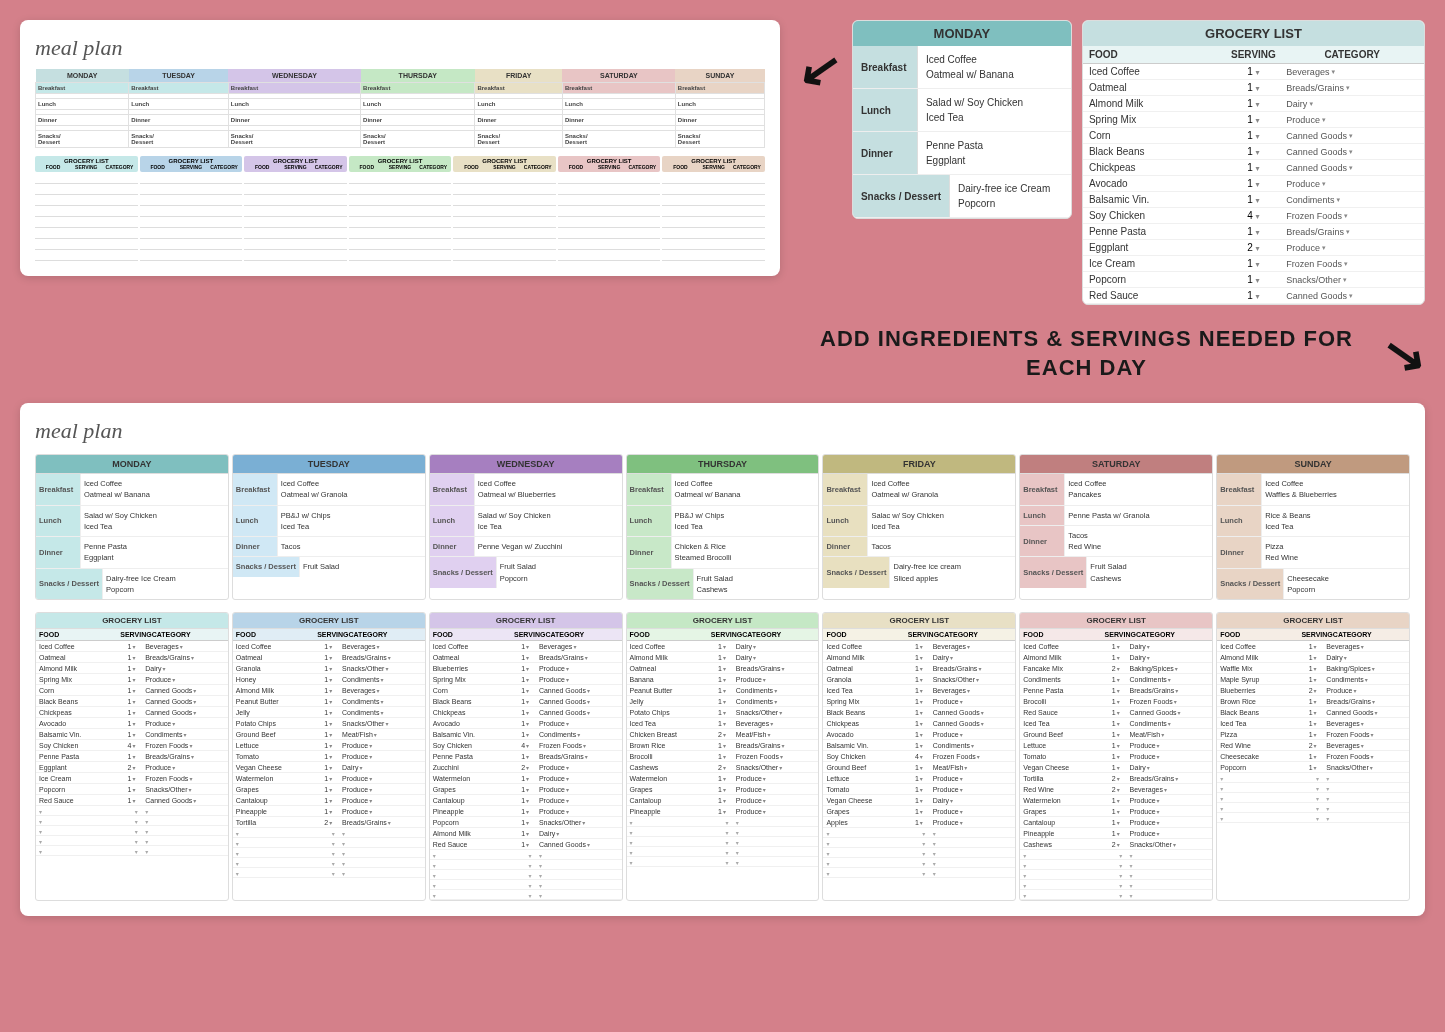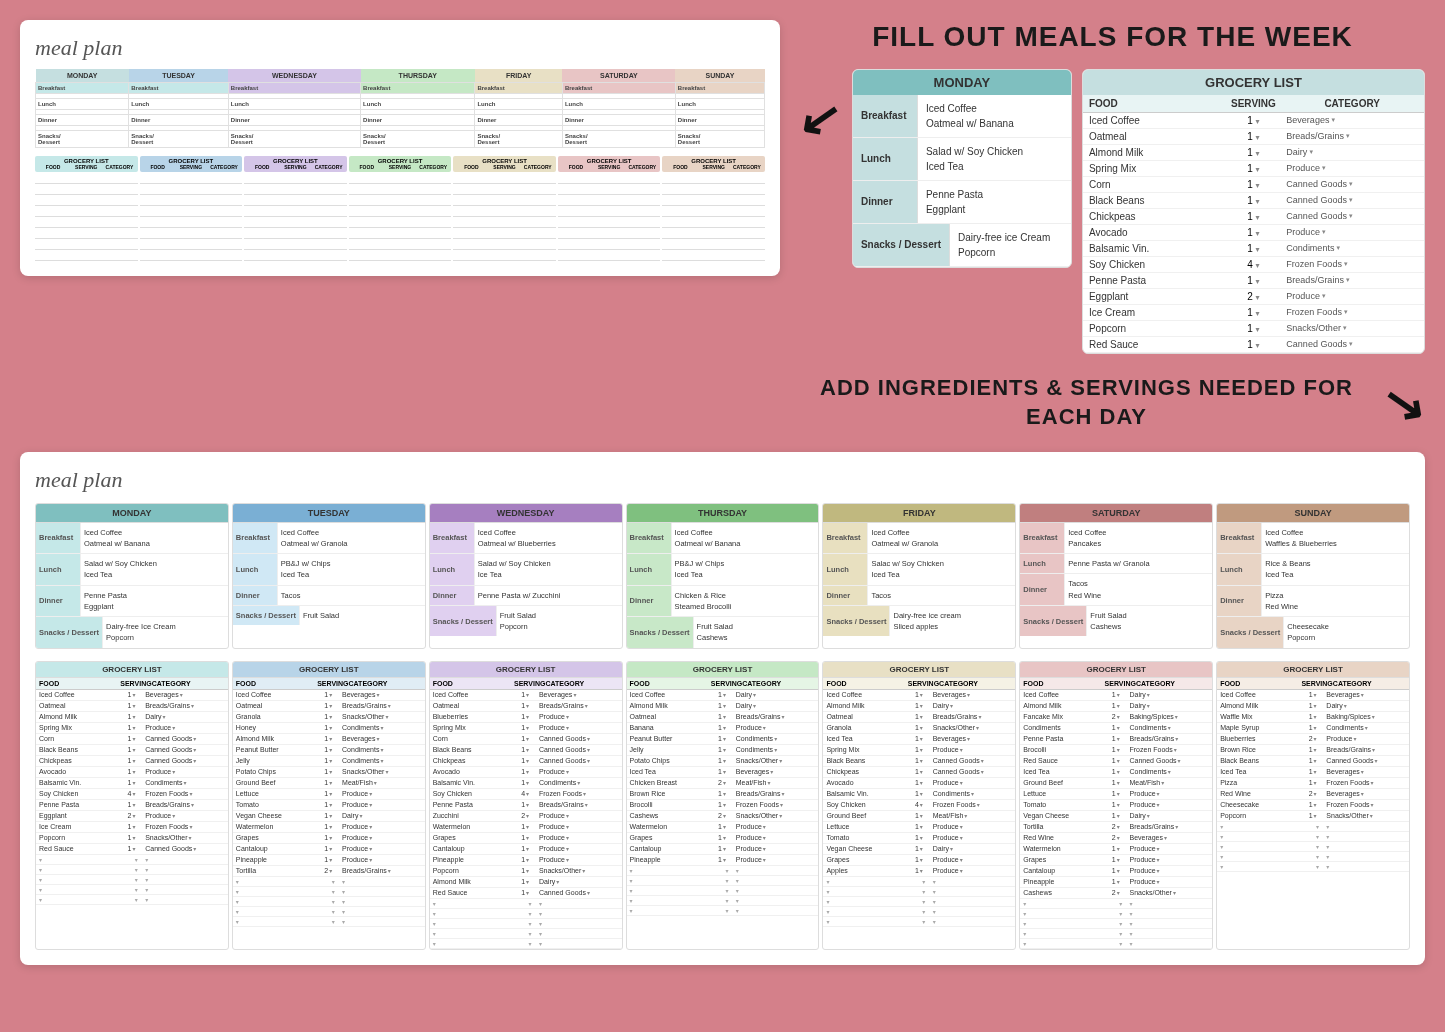--- a/index.html
+++ b/index.html
@@ -434,23 +434,20 @@
             <div style="border-bottom:1px solid #ddd;height:8px"></div>
             <div style="border-bottom:1px solid #ddd;height:8px"></div>
             <div style="border-bottom:1px solid #ddd;height:8px"></div>
           </div>
         </div>
       </div>
     </div>
 
     <div class="right-section">
 
-      <div style="display:flex;align-items:flex-start;justify-content:center;gap:10px;">
-        <div class="top-right-header">FILL OUT MEALS FOR THE WEEK</div>
-      </div>
 
       <div style="display:flex;gap:10px;align-items:flex-start;">
 
         <div style="font-size:50px;font-weight:bold;margin-top:20px;color:#111;transform:rotate(10deg);">↙</div>
 
         <div class="monday-detail">
           <div class="monday-header">MONDAY</div>
           <div class="monday-meals">
             <div class="monday-meal-row">
               <div class="meal-label">Breakfast</div>
@@ -615,21 +612,21 @@
         <div style="display:flex;border-bottom:1px solid #eee;">
           <div style="background:#e0d0f0;font-size:7.5px;font-weight:bold;padding:4px 3px;min-width:45px;border-right:1px solid #eee;display:flex;align-items:center;color:#555;">Breakfast</div>
           <div style="padding:4px 3px;font-size:7.5px;color:#333;line-height:1.5;">Iced Coffee<br>Oatmeal w/ Blueberries</div>
         </div>
         <div style="display:flex;border-bottom:1px solid #eee;">
           <div style="background:#e0d0f0;font-size:7.5px;font-weight:bold;padding:4px 3px;min-width:45px;border-right:1px solid #eee;display:flex;align-items:center;color:#555;">Lunch</div>
           <div style="padding:4px 3px;font-size:7.5px;color:#333;line-height:1.5;">Salad w/ Soy Chicken<br>Ice Tea</div>
         </div>
         <div style="display:flex;border-bottom:1px solid #eee;">
           <div style="background:#e0d0f0;font-size:7.5px;font-weight:bold;padding:4px 3px;min-width:45px;border-right:1px solid #eee;display:flex;align-items:center;color:#555;">Dinner</div>
-          <div style="padding:4px 3px;font-size:7.5px;color:#333;line-height:1.5;">Penne Pasta w/ Zucchini</div>
+          <div style="padding:4px 3px;font-size:7.5px;color:#333;line-height:1.5;">Penne Vegan w/ Zucchini</div>
         </div>
         <div style="display:flex;">
           <div style="background:#e0d0f0;font-size:7.5px;font-weight:bold;padding:4px 3px;min-width:45px;border-right:1px solid #eee;display:flex;align-items:center;color:#555;">Snacks / Dessert</div>
           <div style="padding:4px 3px;font-size:7.5px;color:#333;line-height:1.5;">Fruit Salad<br>Popcorn</div>
         </div>
       </div>
 
       <div style="border:1px solid #ddd;border-radius:3px;overflow:hidden;">
         <div style="background:#7fc07f;text-align:center;font-weight:bold;font-size:9px;padding:4px;color:#333;border-bottom:1px solid #ddd;">THURSDAY</div>
         <div style="display:flex;border-bottom:1px solid #eee;">

